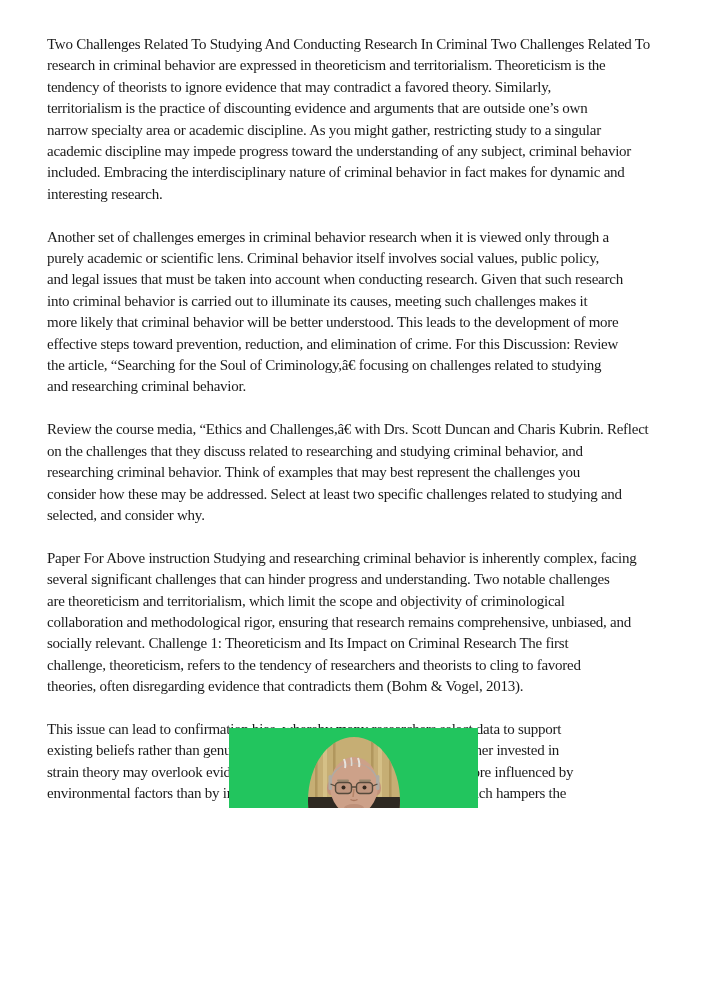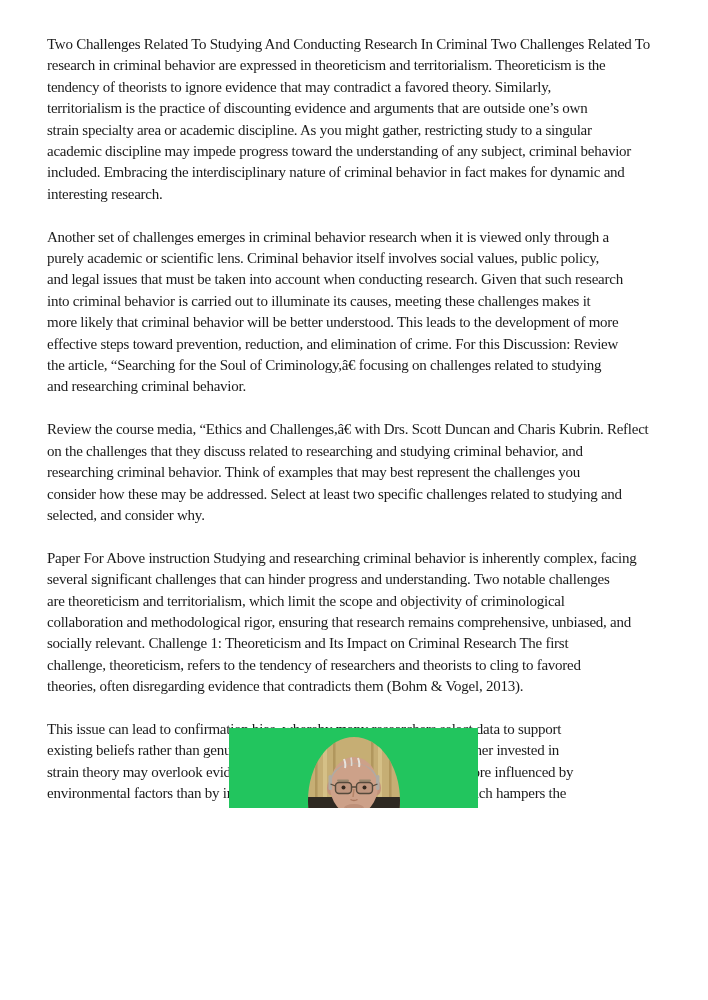--- a/index.html
+++ b/index.html
@@ -73,30 +73,30 @@
 <body>
 
 <div class="page">
 
   <div class="doc">
     <div class="para">
         <div class="line">Two Challenges Related To Studying And Conducting Research In Criminal Two Challenges Related To</div>
         <div class="line">research in criminal behavior are expressed in theoreticism and territorialism. Theoreticism is the</div>
         <div class="line">tendency of theorists to ignore evidence that may contradict a favored theory. Similarly,</div>
         <div class="line">territorialism is the practice of discounting evidence and arguments that are outside one’s own</div>
-        <div class="line">strain specialty area or academic discipline. As you might gather, restricting study to a singular</div>
+        <div class="line">narrow specialty area or academic discipline. As you might gather, restricting study to a singular</div>
         <div class="line">academic discipline may impede progress toward the understanding of any subject, criminal behavior</div>
         <div class="line">included. Embracing the interdisciplinary nature of criminal behavior in fact makes for dynamic and</div>
         <div class="line">interesting research.</div>
       </div>
     <div class="para">
         <div class="line">Another set of challenges emerges in criminal behavior research when it is viewed only through a</div>
         <div class="line">purely academic or scientific lens. Criminal behavior itself involves social values, public policy,</div>
         <div class="line">and legal issues that must be taken into account when conducting research. Given that such research</div>
-        <div class="line">into criminal behavior is carried out to illuminate its causes, meeting these challenges makes it</div>
+        <div class="line">into criminal behavior is carried out to illuminate its causes, meeting such challenges makes it</div>
         <div class="line">more likely that criminal behavior will be better understood. This leads to the development of more</div>
         <div class="line">effective steps toward prevention, reduction, and elimination of crime. For this Discussion: Review</div>
         <div class="line">the article, “Searching for the Soul of Criminology,â€ focusing on challenges related to studying</div>
         <div class="line">and researching criminal behavior.</div>
       </div>
     <div class="para">
         <div class="line">Review the course media, “Ethics and Challenges,â€ with Drs. Scott Duncan and Charis Kubrin. Reflect</div>
         <div class="line">on the challenges that they discuss related to researching and studying criminal behavior, and</div>
         <div class="line">researching criminal behavior. Think of examples that may best represent the challenges you</div>
         <div class="line">consider how these may be addressed. Select at least two specific challenges related to studying and</div>

